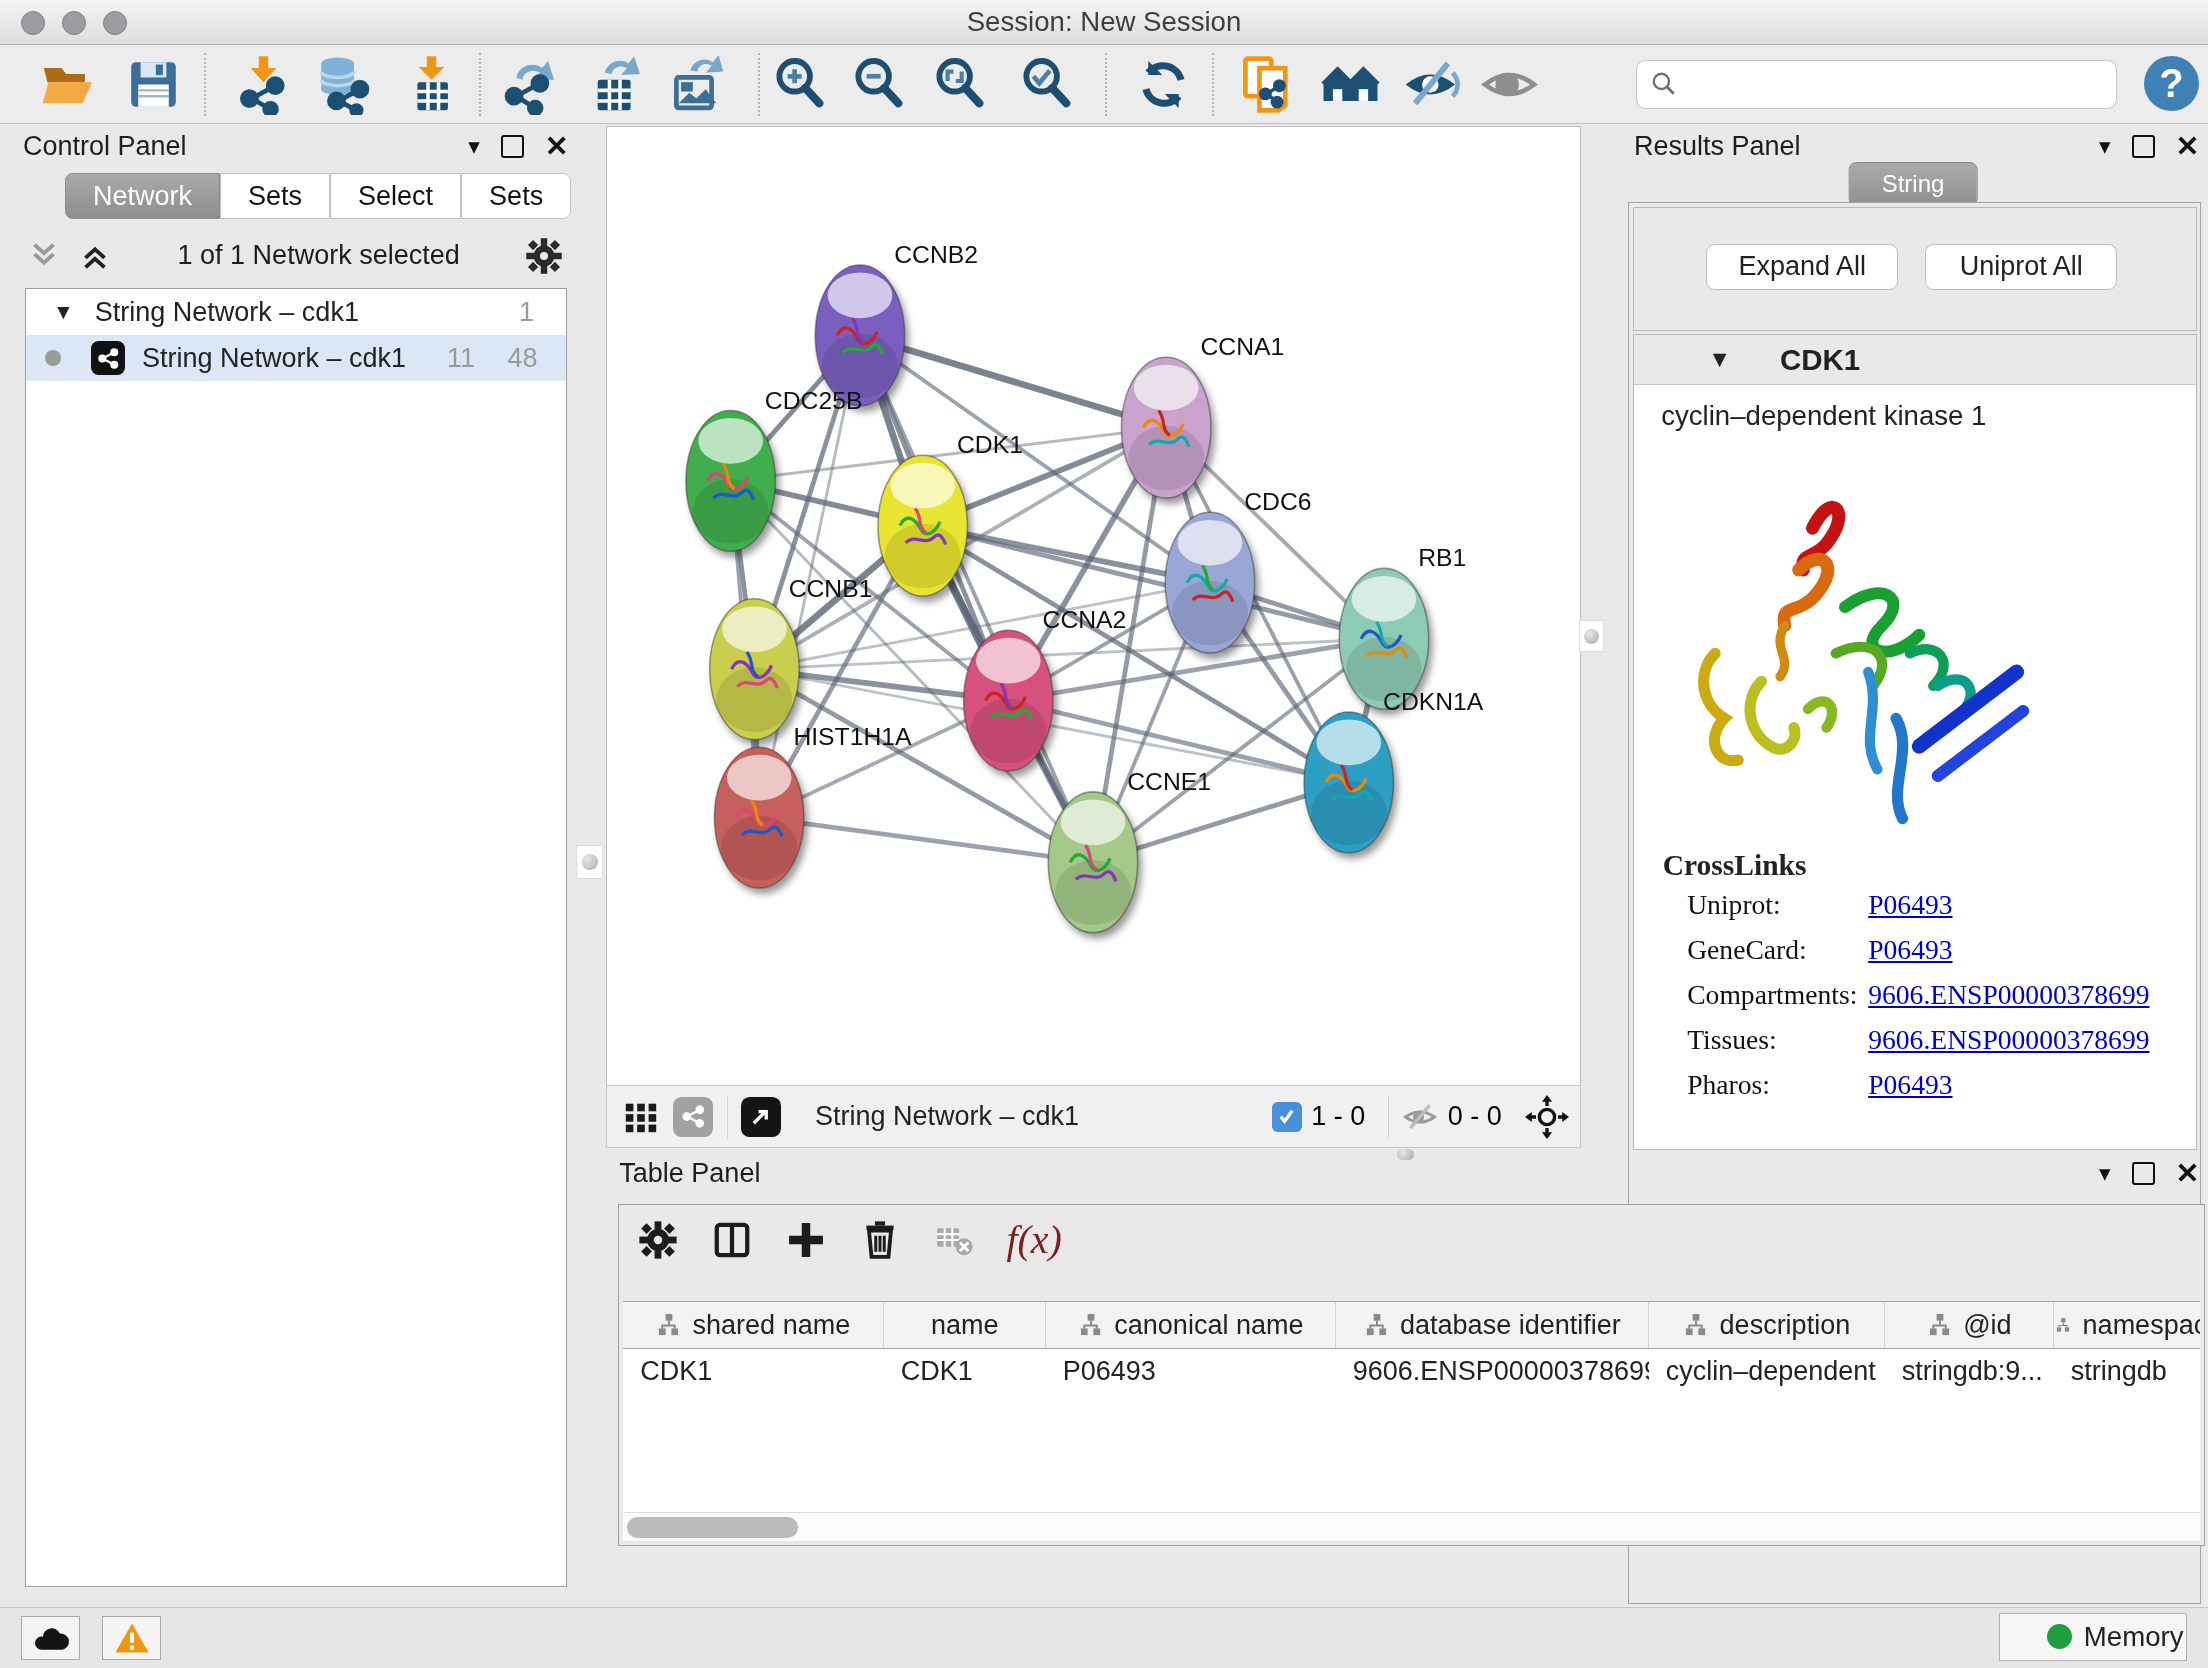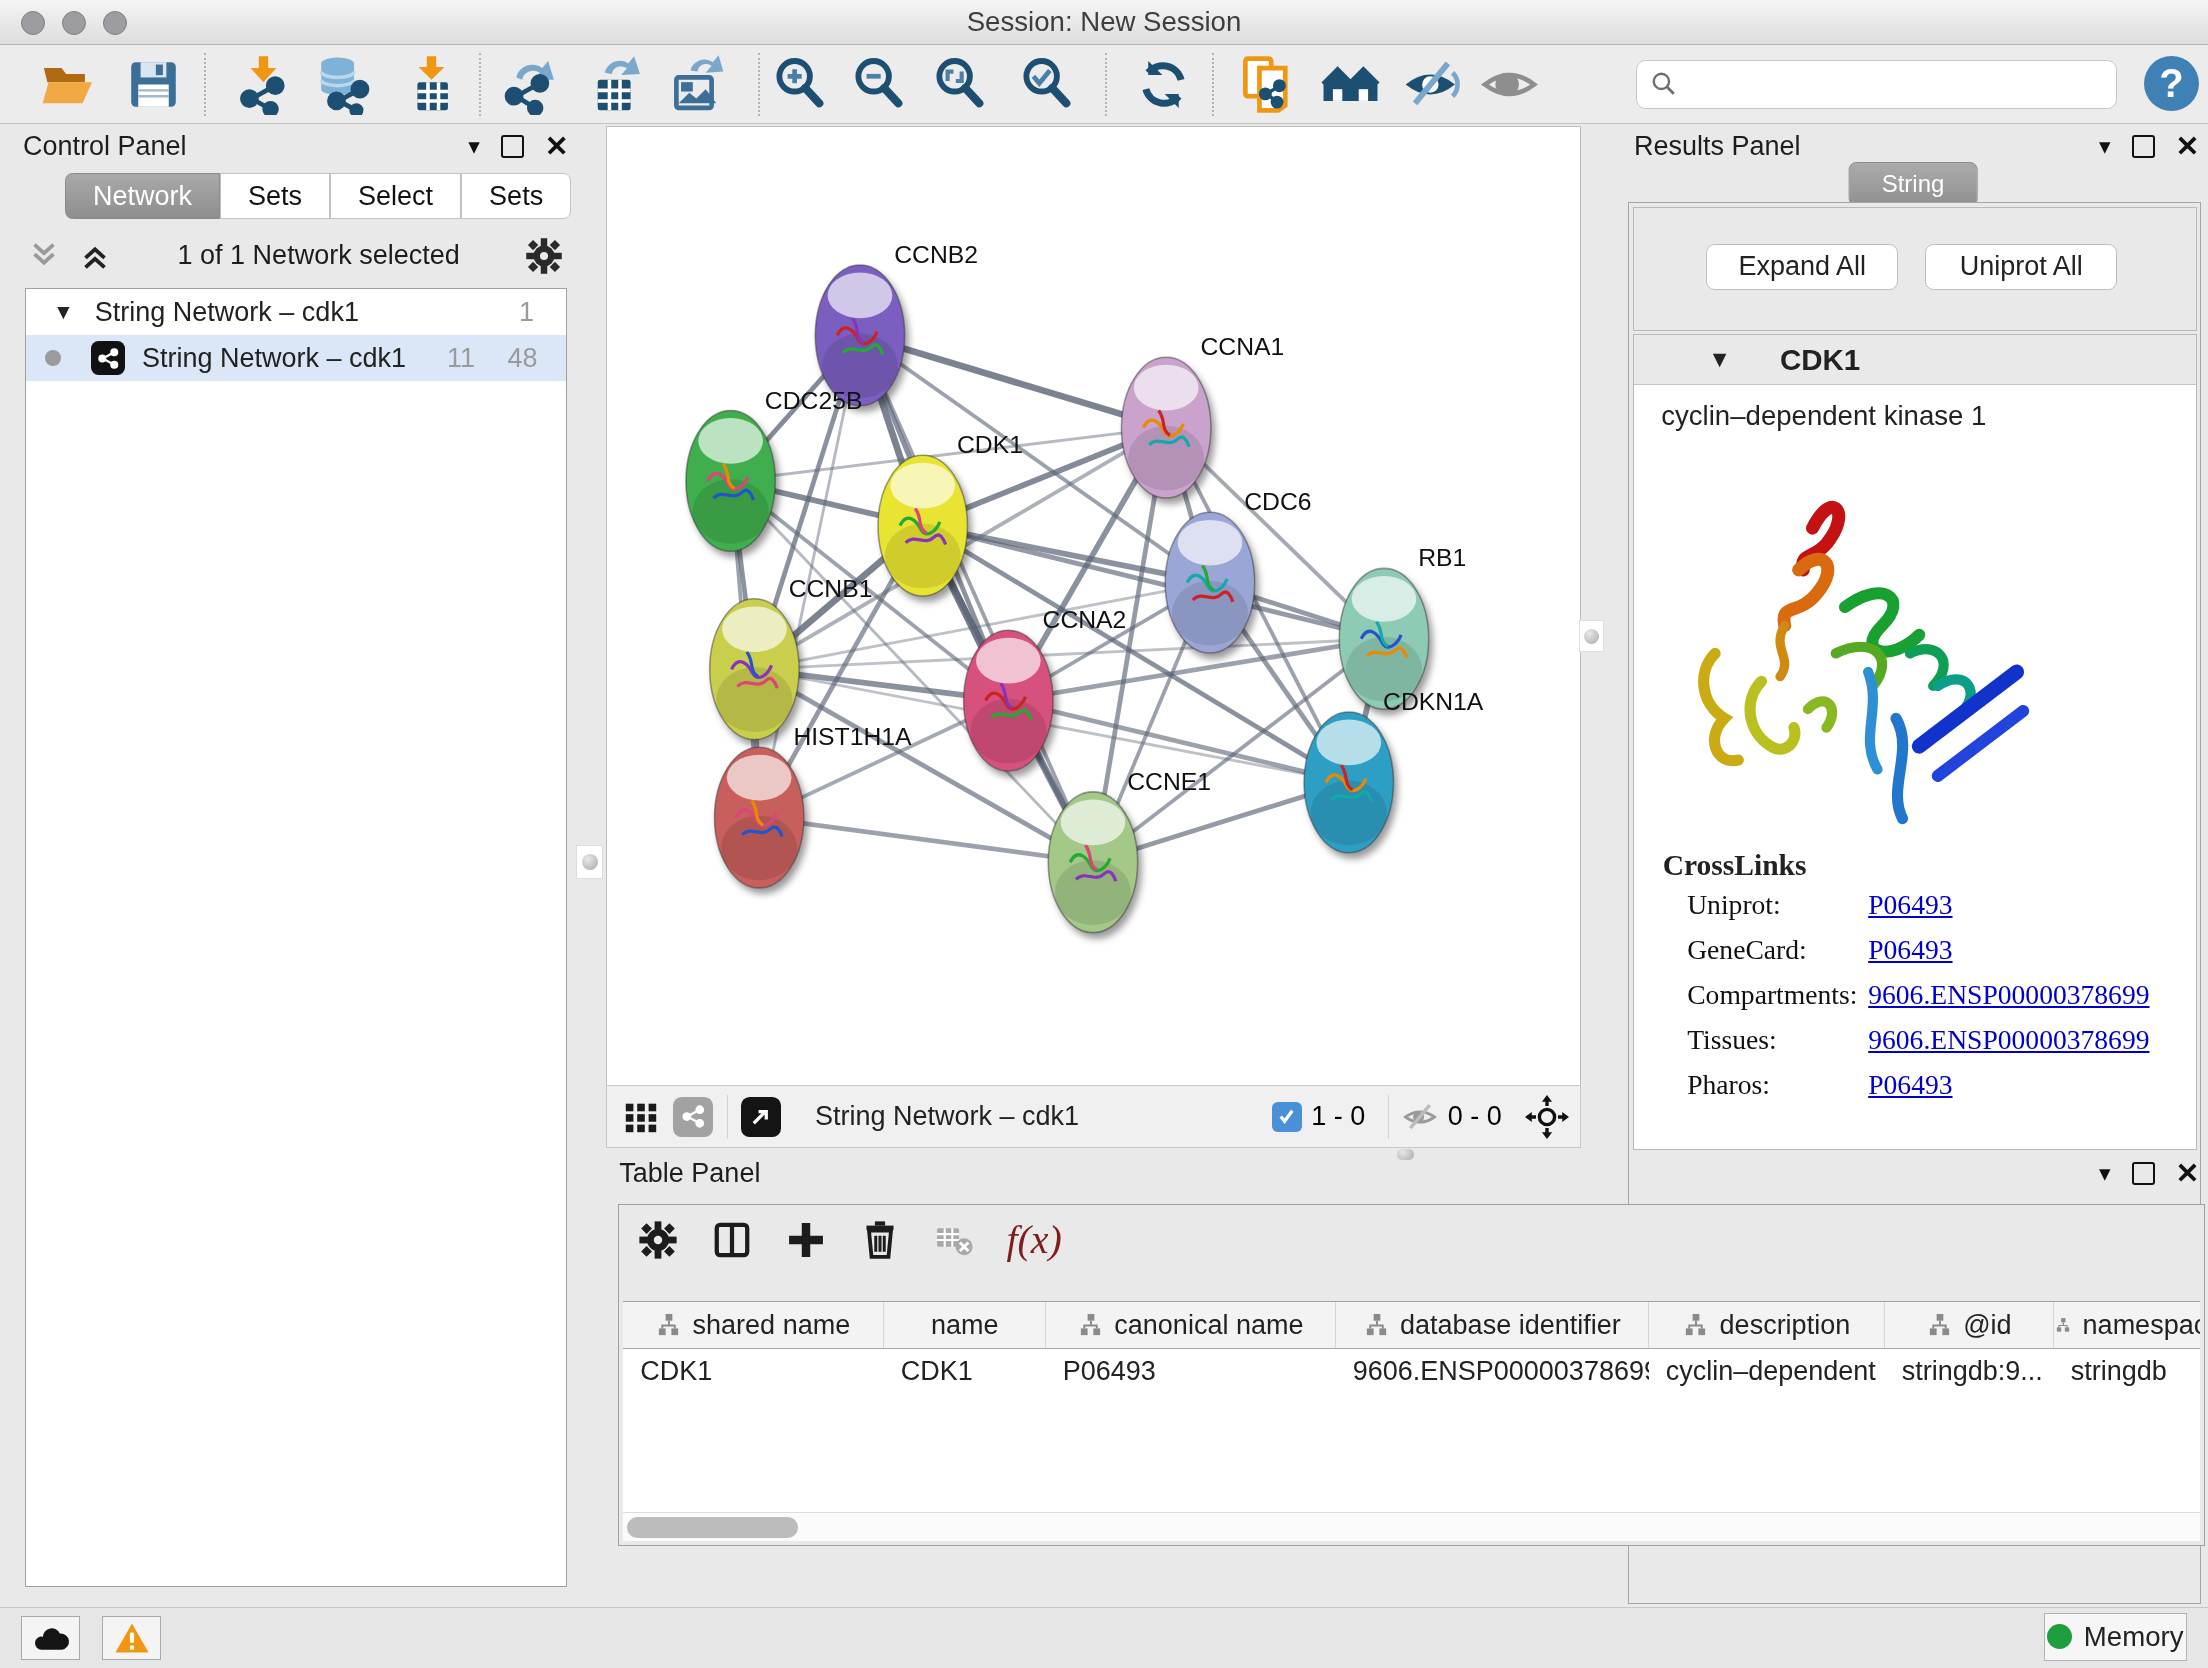--- a/index.html
+++ b/index.html
@@ -89,21 +89,21 @@
   table.grid th .hwrap{display:flex;align-items:center;justify-content:center;gap:11.4px;}
   table.grid td{height:42px;padding-left:17px;text-align:left;white-space:nowrap;overflow:hidden;}
   .hscroll{position:absolute;left:3.8px;right:3.8px;bottom:3.8px;height:28.5px;background:#fbfbfb;border-top:1px solid #ddd;}
   .hthumb{position:absolute;left:3.8px;top:3.8px;width:171px;height:21px;border-radius:10.5px;background:#bcbcbc;}
   .tp-tabs{position:absolute;left:520px;top:405px;display:flex;}
   
   .statusbar{position:absolute;left:0;top:1607px;width:2208px;height:61px;background:#e6e6e6;border-top:1px solid #c6c6c6;}
   .sb-btn{position:absolute;top:7.6px;width:57px;height:42px;background:#f4f4f4;border:1.9px solid #a9a9a9;
     display:flex;align-items:center;justify-content:center;}
   .mem-btn{position:absolute;right:21px;top:4.8px;width:141px;height:46px;background:#f6f6f6;border:1.9px solid #b2b2b2;
-    display:flex;align-items:center;justify-content:center;gap:11.4px;font-size:27.6px;}
+    display:flex;align-items:center;justify-content:center;gap:11.4px;font-size:27.6px;padding-left:45px;}
   .mem-dot{width:25px;height:25px;border-radius:50%;background:#1f9e3d;}
   .net-label{font-size:26px;fill:#101010;font-family:"Liberation Sans",sans-serif;}
 </style>
 </head>
 <body>
 
 <div class="titlebar">
   <div class="traffic">
     <span></span>
     <span></span>

